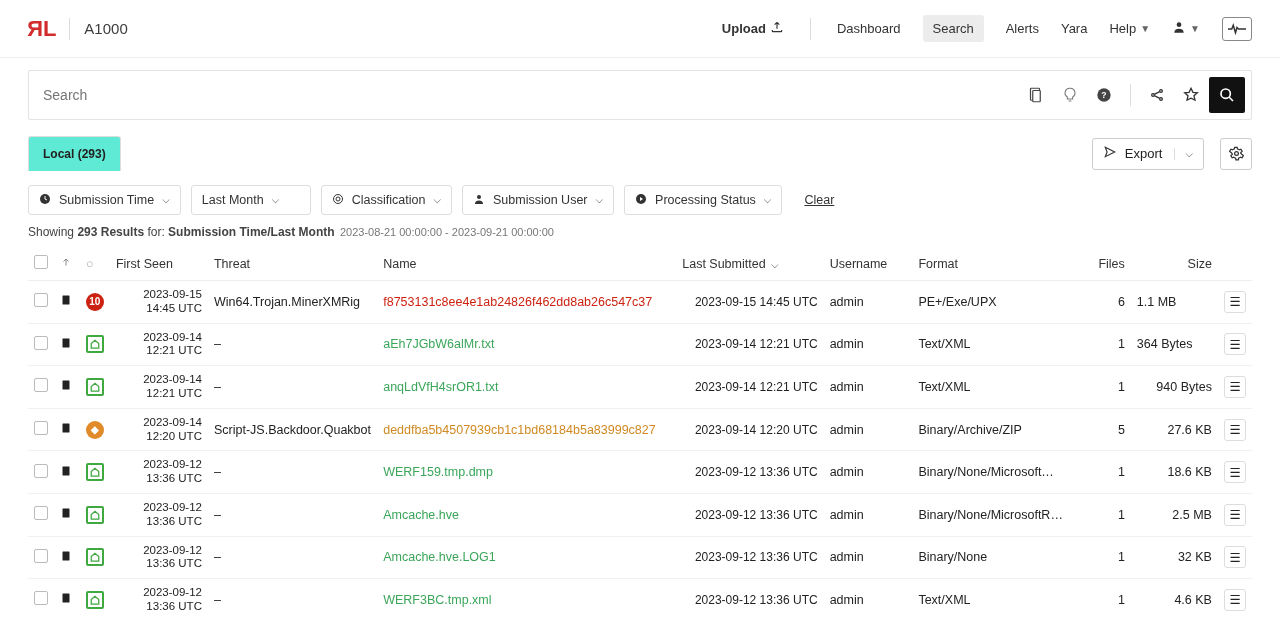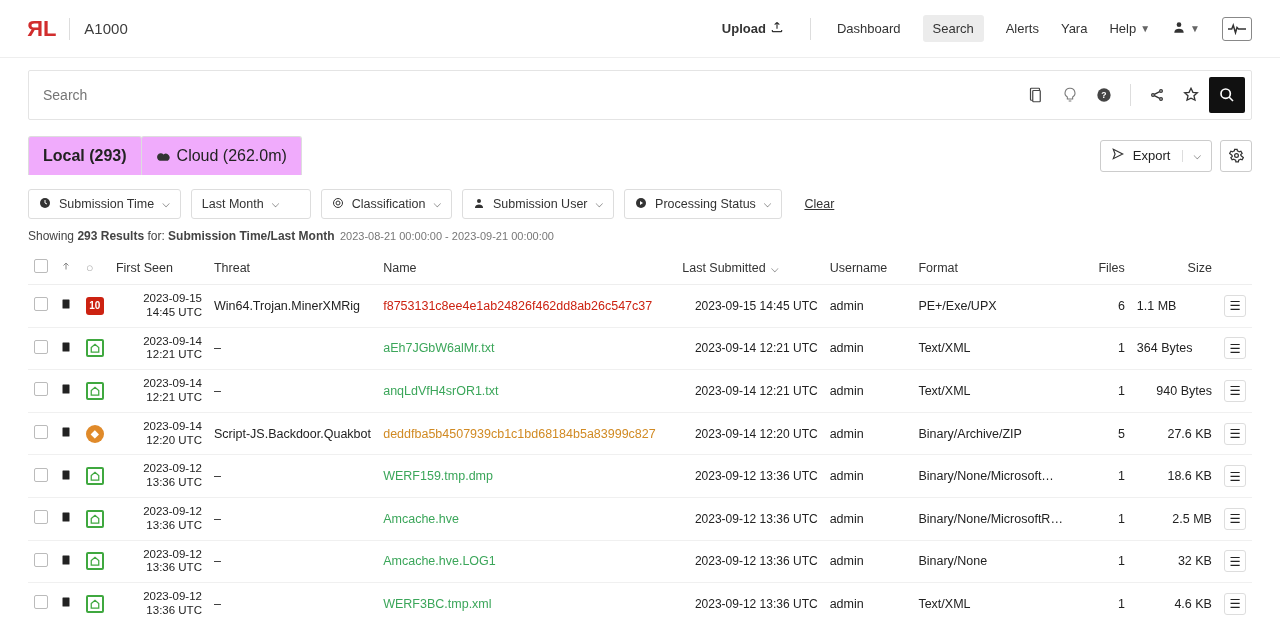--- a/index.html
+++ b/index.html
@@ -18,25 +18,25 @@
   .status-box { width:30px; height:24px; border:1px solid #888; border-radius:3px; display:flex; align-items:center; justify-content:center; font-size:13px; }
 
   .searchbar-wrap { padding: 12px 28px 0 28px; }
   .searchbar { display:flex; align-items:center; border:1px solid #e4e4e4; height:50px; border-radius:2px; }
   .searchbar input { flex:1; border:none; outline:none; padding: 0 14px; font-size:14px; color:#555; height:100%; background:transparent; }
   .sb-icons { display:flex; align-items:center; gap:18px; padding:0 4px; color:#555; }
   .sb-icons .ic { cursor:pointer; font-size:16px; display:flex; }
   .sb-search-btn { width:36px; height:36px; background:#111; color:#fff; display:flex; align-items:center; justify-content:center; border-radius:2px; margin:0 6px; cursor:pointer; }
 
   .tab-row { display:flex; align-items:center; padding: 16px 28px 0 28px; }
-  .tab { border:1px solid #ddd; border-bottom:none; padding: 10px 14px; font-size:16px; margin-right:-1px; cursor:pointer; display:flex; align-items:center; gap:6px; background:#f0abfc; border-radius: 3px 3px 0 0; }
+  .tab { border:1px solid #ddd; border-bottom:none; padding: 10px 14px; font-size:12px; margin-right:-1px; cursor:pointer; display:flex; align-items:center; gap:6px; background:#5eead4; border-radius: 3px 3px 0 0; }
   .tab.active { font-weight:700; }
   .tab .cloud-ic { font-size:14px; color:#333; }
   .tab-spacer { flex:1; }
-  .export-group { display:flex; align-items:center; gap:8px; }
+  .export-group { display:flex; align-items:center; gap:16px; }
   .export-btn { border:1px solid #ccc; height:32px; display:flex; align-items:center; padding:0 10px; gap:8px; border-radius:3px; cursor:pointer; font-size:13px; }
   .gear-box { width:32px; height:32px; border:1px solid #ccc; border-radius:3px; display:flex; align-items:center; justify-content:center; cursor:pointer; }
   .vchevron-box { border-left:1px solid #ddd; padding-left:10px; margin-left:4px; }
 
   .filters-row { display:flex; align-items:center; gap:10px; padding: 14px 28px 10px 28px; }
   .filter-pill { border:1px solid #ddd; height:30px; display:flex; align-items:center; padding:0 10px; gap:8px; border-radius:3px; cursor:pointer; font-size:12.5px; color:#333; }
   .filter-pill .ic { font-size:12px; }
   .clear-link { color:#333; text-decoration:underline; font-size:12.5px; margin-left:12px; cursor:pointer; }
 
   .summary { padding: 0 28px 8px 28px; font-size:12px; color:#444; }
@@ -54,21 +54,21 @@
   .col-name { width:300px; }
   .col-last { width:150px; text-align:left; }
   .col-user { width:90px; }
   .col-fmt { width:170px; }
   .col-files { width:50px; text-align:right; }
   .col-size { width:90px; text-align:right; }
   .col-menu { width:34px; text-align:right; }
 
   .checkbox { width:14px; height:14px; border:1px solid #bbb; display:inline-block; border-radius:2px; }
   .up-ic { color:#777; font-size:13px; }
-  .sev-badge { width:18px; height:18px; border-radius:3px; display:flex; align-items:center; justify-content:center; font-size:10px; font-weight:700; }
+  .sev-badge { width:18px; height:18px; border-radius:9px; display:flex; align-items:center; justify-content:center; font-size:10px; font-weight:700; }
   .sev-red { background:#c21; color:#fff; }
   .sev-greenhome { border:2px solid #3fa83f; border-radius:2px; background:#fff; color:#3fa83f; }
   .sev-orange { background:#e08a2a; color:#fff; border-radius:50%; }
 
   .first-seen { text-align:right; font-size:11.5px; line-height:1.2; color:#222; }
   .name-malicious { color:#c21; }
   .name-suspicious { color:#d18a23; }
   .name-good { color:#3ba65a; }
   .lastsub { color:#222; font-size:12px; text-align:right; }
   .row-menu { width:22px; height:22px; border:1px solid #ddd; border-radius:3px; display:flex; align-items:center; justify-content:center; cursor:pointer; margin-left:auto; }
@@ -160,28 +160,20 @@
           <circle cx="10" cy="10" r="7"></circle>
           <path d="M21 21l-6-6"></path>
         </svg>
     </div>
   </div>
 </div>
 
 <div class="tab-row">
   <div class="tab active">
     <span>Local (293)</span>
-  </div>
-  <div class="tab">
-    <span class="cloud-ic">
-      <svg width="15" height="12" viewBox="0 0 24 18" fill="#333">
-          <path d="M19 18H6a6 6 0 116-10 5 5 0 017 10z"></path>
-        </svg>
-    </span>
-    <span>Cloud (262.0m)</span>
   </div>
   <div class="tab-spacer"></div>
   <div class="export-group">
     <div class="export-btn">
       <span>
         <svg width="14" height="14" viewBox="0 0 24 24" fill="none" stroke="#333" stroke-width="2">
             <path d="M4 4l16 8-16 8 3-8z"></path>
           </svg>
       </span>
       <span>Export</span>

